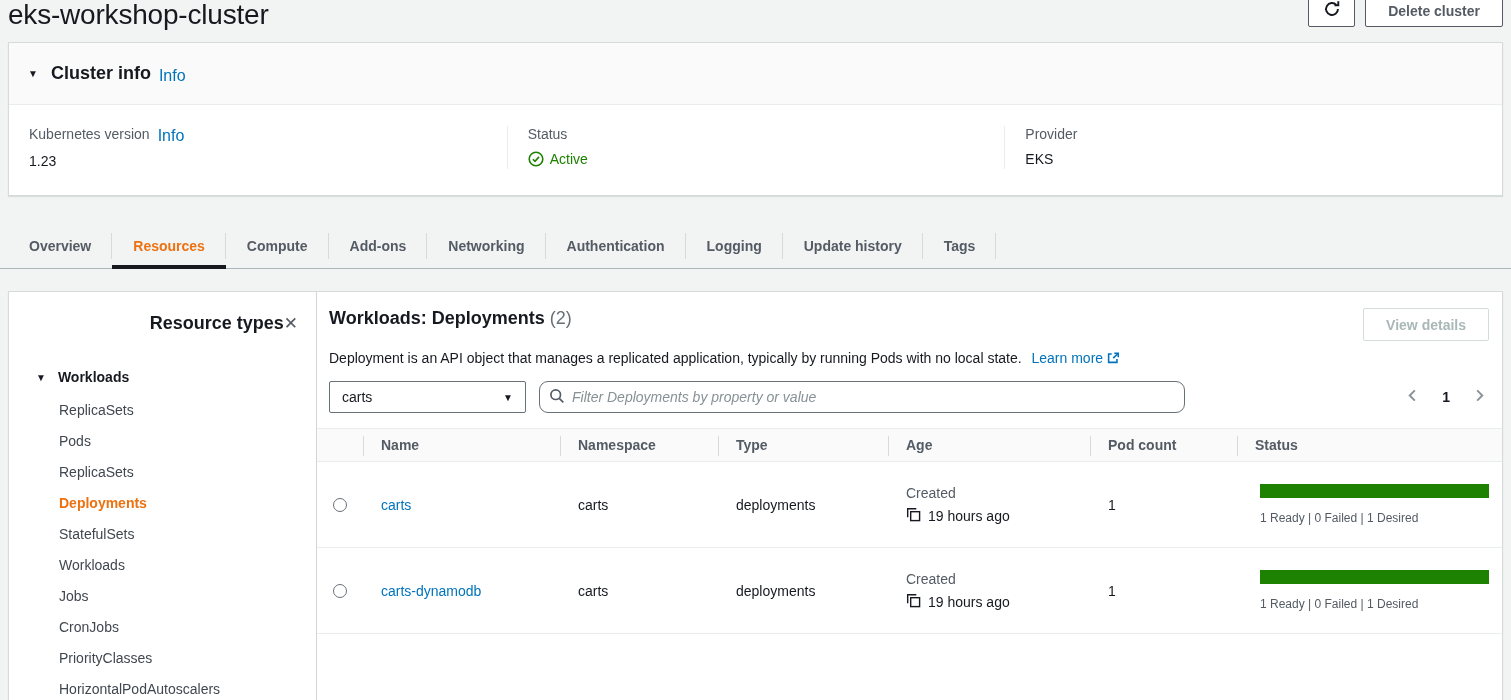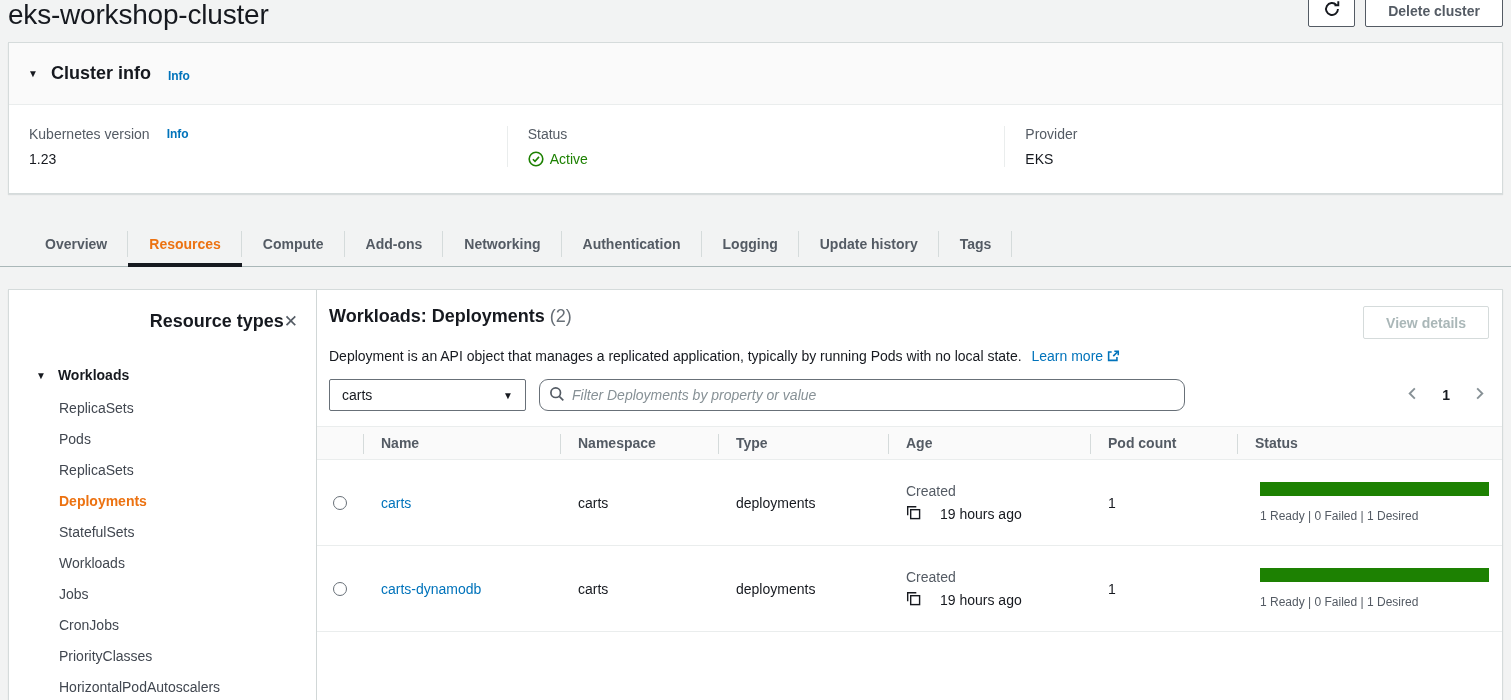--- a/index.html
+++ b/index.html
@@ -22,31 +22,31 @@
   .btn-normal { padding:0 22px; }
   .btn-disabled { border-color:#d5dbdb; color:#aab7b8; cursor:default; }
   
   .panel { background:#fff; border:1px solid #d5dbdb; box-shadow:0 1px 1px 0 rgba(0,28,36,.1); }
   
   .cluster-info { margin:0 8px; }
   .ci-header { height:62px; background:#fafafa; border-bottom:1px solid #eaeded;
                display:flex; align-items:center; padding:0 19px; }
   .caret { font-size:10px; color:#16191f; }
   .ci-title { font-size:18px; font-weight:bold; margin-left:13px; }
-  .info-link { font-size:12px; font-weight:bold; color:#0073bb; text-decoration:none; margin-left:17px; position:relative; top:2px; cursor:pointer; }
+  .info-link { font-size:16px; font-weight:normal; color:#0073bb; text-decoration:none; margin-left:8px; position:relative; top:2px; cursor:pointer; }
   .ci-body { display:grid; grid-template-columns:1fr 1fr 1fr; padding:21px 0 26px; }
   .ci-col { padding:0 20px; }
   .ci-col + .ci-col { border-left:1px solid #eaeded; }
   .ci-label { color:#545b64; display:flex; align-items:flex-start; }
   .ci-label .info-link { top:1px; }
   .ci-value { margin-top:9px; color:#16191f; }
   .status-active { display:flex; align-items:center; gap:6px; color:#1d8102; }
   .status-active svg { display:block; }
   
-  .tabs { display:flex; margin-top:28px; border-bottom:1px solid #aab7b8; height:45px; padding-left:24px; }
+  .tabs { display:flex; margin-top:28px; border-bottom:1px solid #aab7b8; height:45px; padding-left:8px; }
   .tab { position:relative; padding:0 21px; display:flex; align-items:center;
          font-weight:bold; color:#545b64; cursor:pointer; white-space:nowrap; }
   .tab::after { content:""; position:absolute; right:0; top:9px; height:26px; width:1px; background:#d5dbdb; }
   .tab.active { color:#ec7211; }
   .tab.active::before { content:""; position:absolute; left:0; right:0; bottom:-1px; height:4px; background:#16191f; }
   
   .content { display:flex; margin:22px 8px 0; align-items:stretch; height:430px; }
   .sidebar { width:309px; flex:none; }
   .main { flex:1; border-left:none; min-width:0; }
   
@@ -81,21 +81,21 @@
   .tgrid { display:grid; grid-template-columns:46px 197px 158px 170px 202px 147px 1fr; }
   .thead { background:#fafafa; border-top:1px solid #eaeded; border-bottom:1px solid #eaeded; height:34px; align-items:center; }
   .th { font-weight:bold; color:#545b64; padding-left:18px; position:relative; height:100%; display:flex; align-items:center; }
   .th + .th::before { content:""; position:absolute; left:0; top:7px; height:20px; width:1px; background:#d5dbdb; }
   .trow { border-bottom:1px solid #eaeded; height:86px; align-items:center; background:#fff; }
   .td { padding-left:18px; }
   .td-sel { display:flex; justify-content:center; padding-left:0; }
   .radio { width:14px; height:14px; border:1px solid #687078; border-radius:50%; background:#fff; display:inline-block; cursor:pointer; }
   .name-link { color:#0073bb; text-decoration:none; cursor:pointer; }
   .age-label { color:#545b64; }
-  .age-val { display:flex; align-items:center; gap:19px; margin-top:6px; }
+  .age-val { display:flex; align-items:center; gap:7px; margin-top:6px; }
   .status-bar { width:229px; height:14px; background:#1d8102; }
   .status-caption { margin-top:13px; font-size:12px; color:#545b64; }
   .td-status { padding-left:23px; }
 </style>
 </head>
 <body>
 
 <div class="page-header">
   <h1 class="page-title">eks-workshop-cluster</h1>
   <div class="header-actions">

